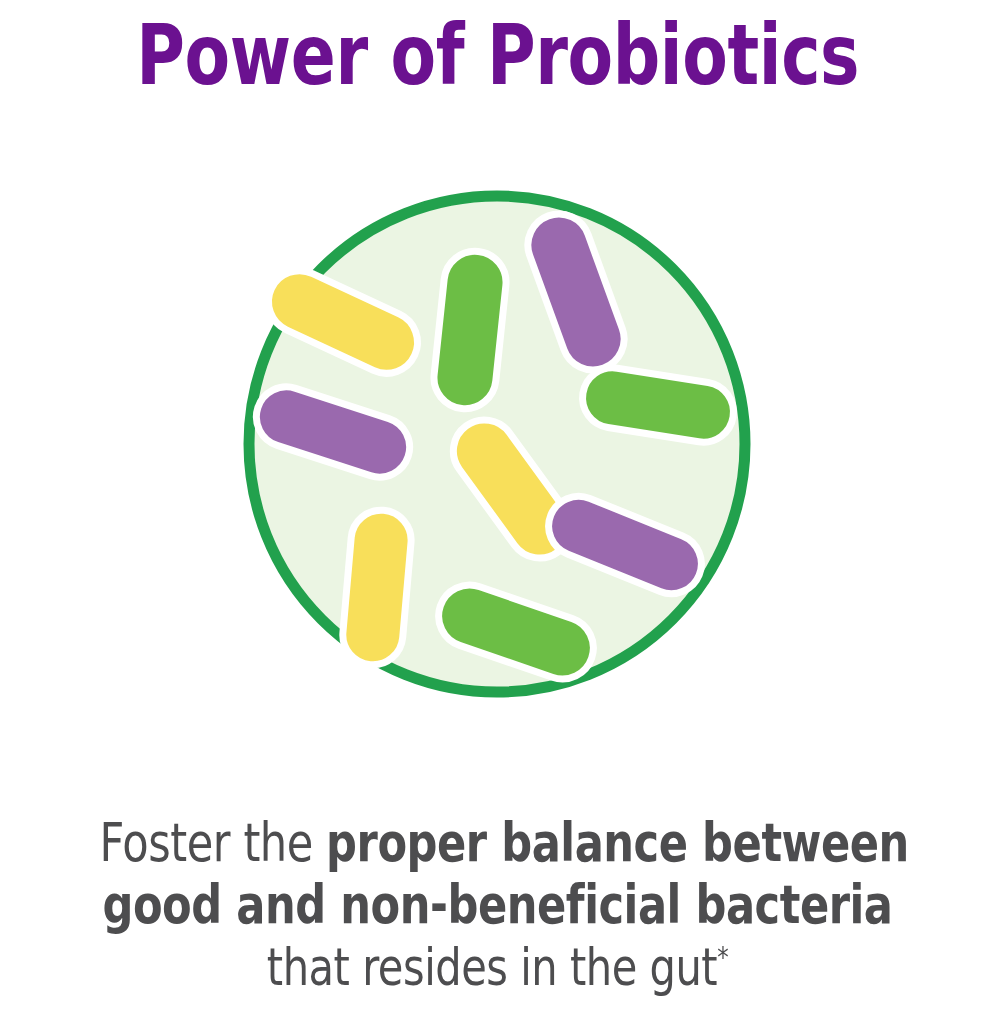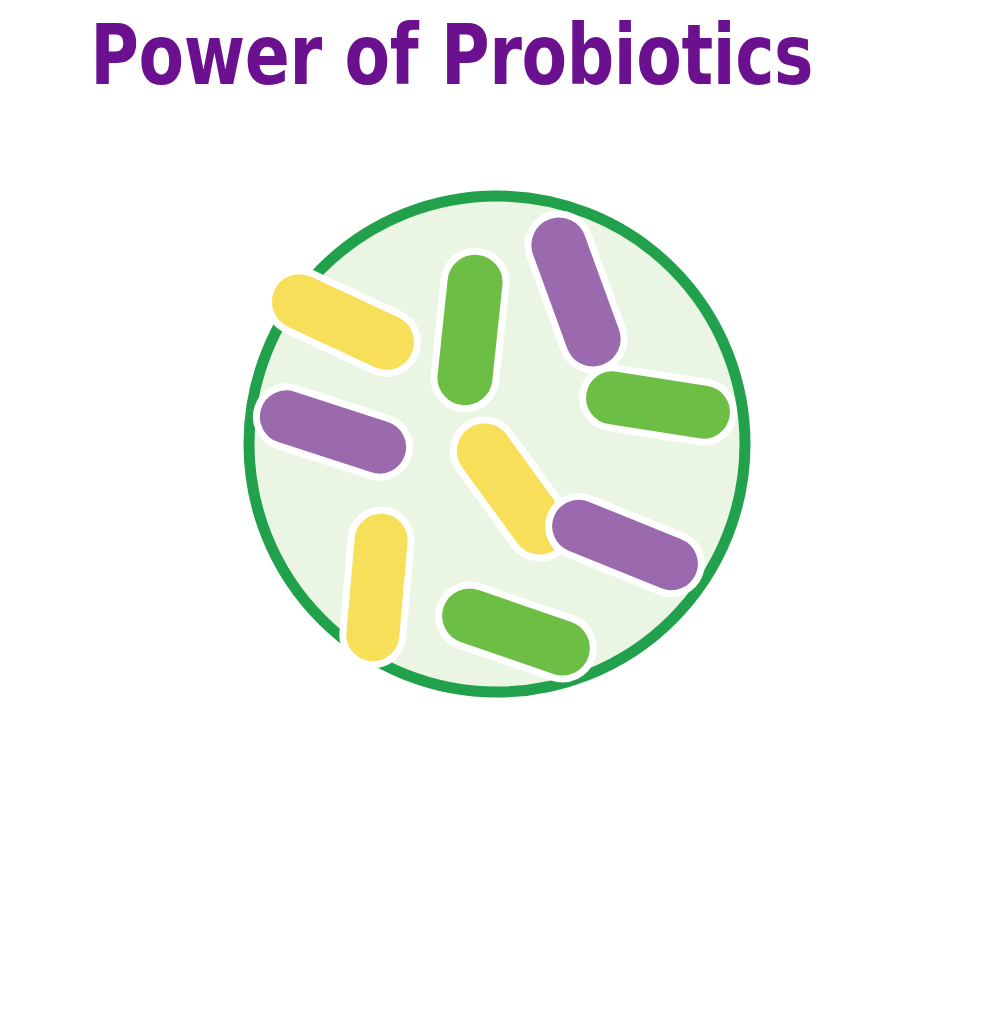--- a/index.html
+++ b/index.html
@@ -24,21 +24,21 @@
 
   
   .title-area {
     position: absolute;
     left: 0;
     top: 0;
     width: 995px;
     height: 110px;
     display: flex;
     align-items: center;
-    justify-content: flex-start;
+    justify-content: center;
   }
   .title {
     font-family: "DejaVu Sans", sans-serif;
     font-weight: 700;
     font-size: 83px;
     line-height: 1;
     letter-spacing: -0.5px;
     color: #6B1190;
     transform: scaleX(0.80);
     transform-origin: center center;
@@ -139,14 +139,21 @@
         </g>
 
         <g transform="translate(516,492) rotate(19)">
           <rect x="-80" y="-31" width="160" height="62" rx="31" ry="31" fill="#6CBE45" stroke="#FFFFFF" stroke-width="7"></rect>
         </g>
 
       </g>
     </svg>
   </div>
 
+  <div class="caption">
+    <div class="cap-line l1"><span>Foster the </span><span class="cap-strong">proper balance between</span></div>
+
+    <div class="cap-line l2">good and non-beneficial bacteria</div>
+
+    <div class="cap-line l3"><span>that resides in the gut</span><span class="cap-star">*</span></div>
+  </div>
 
 </div>
 
 </body></html>

